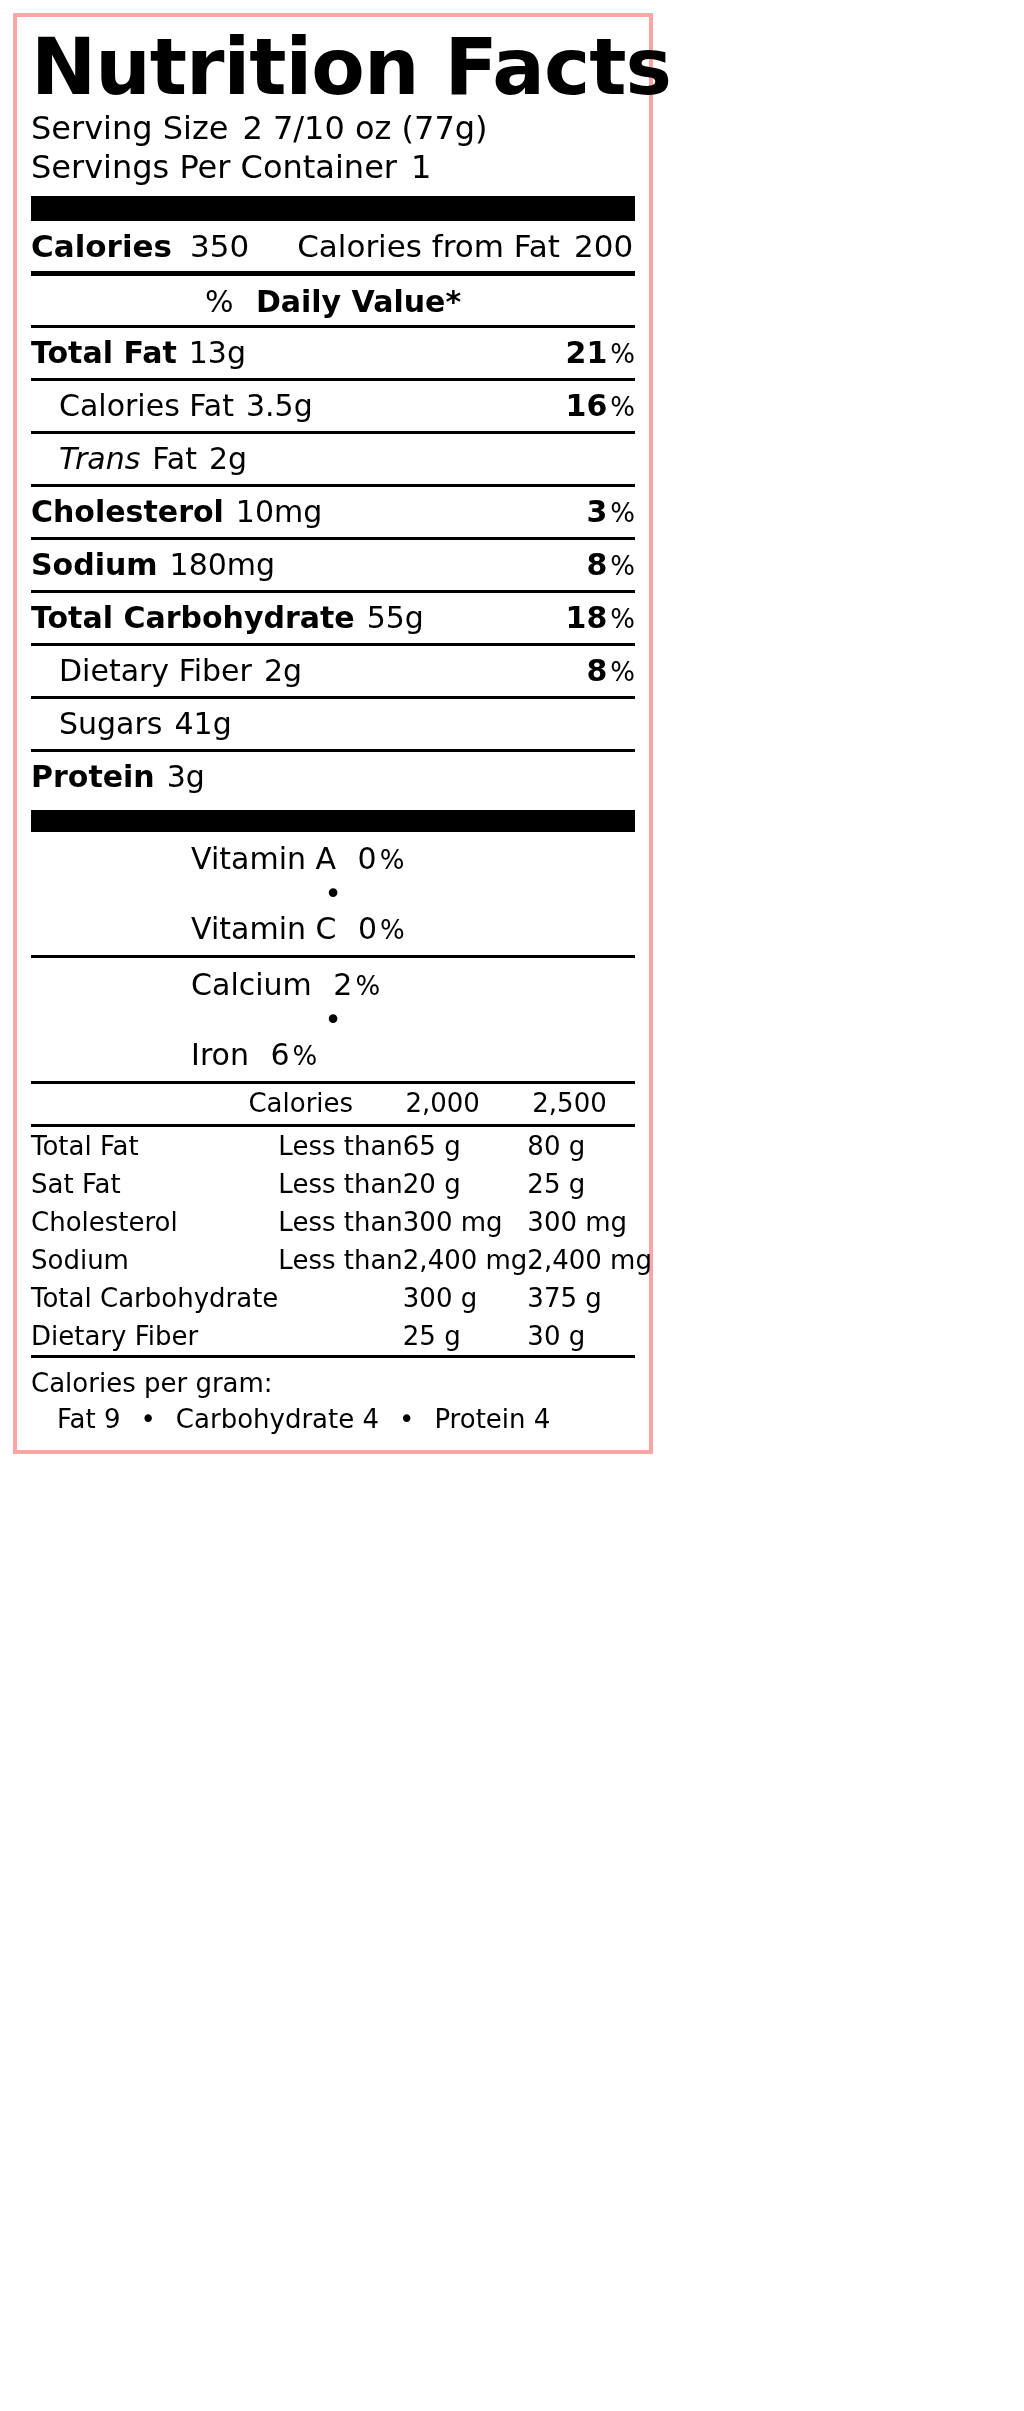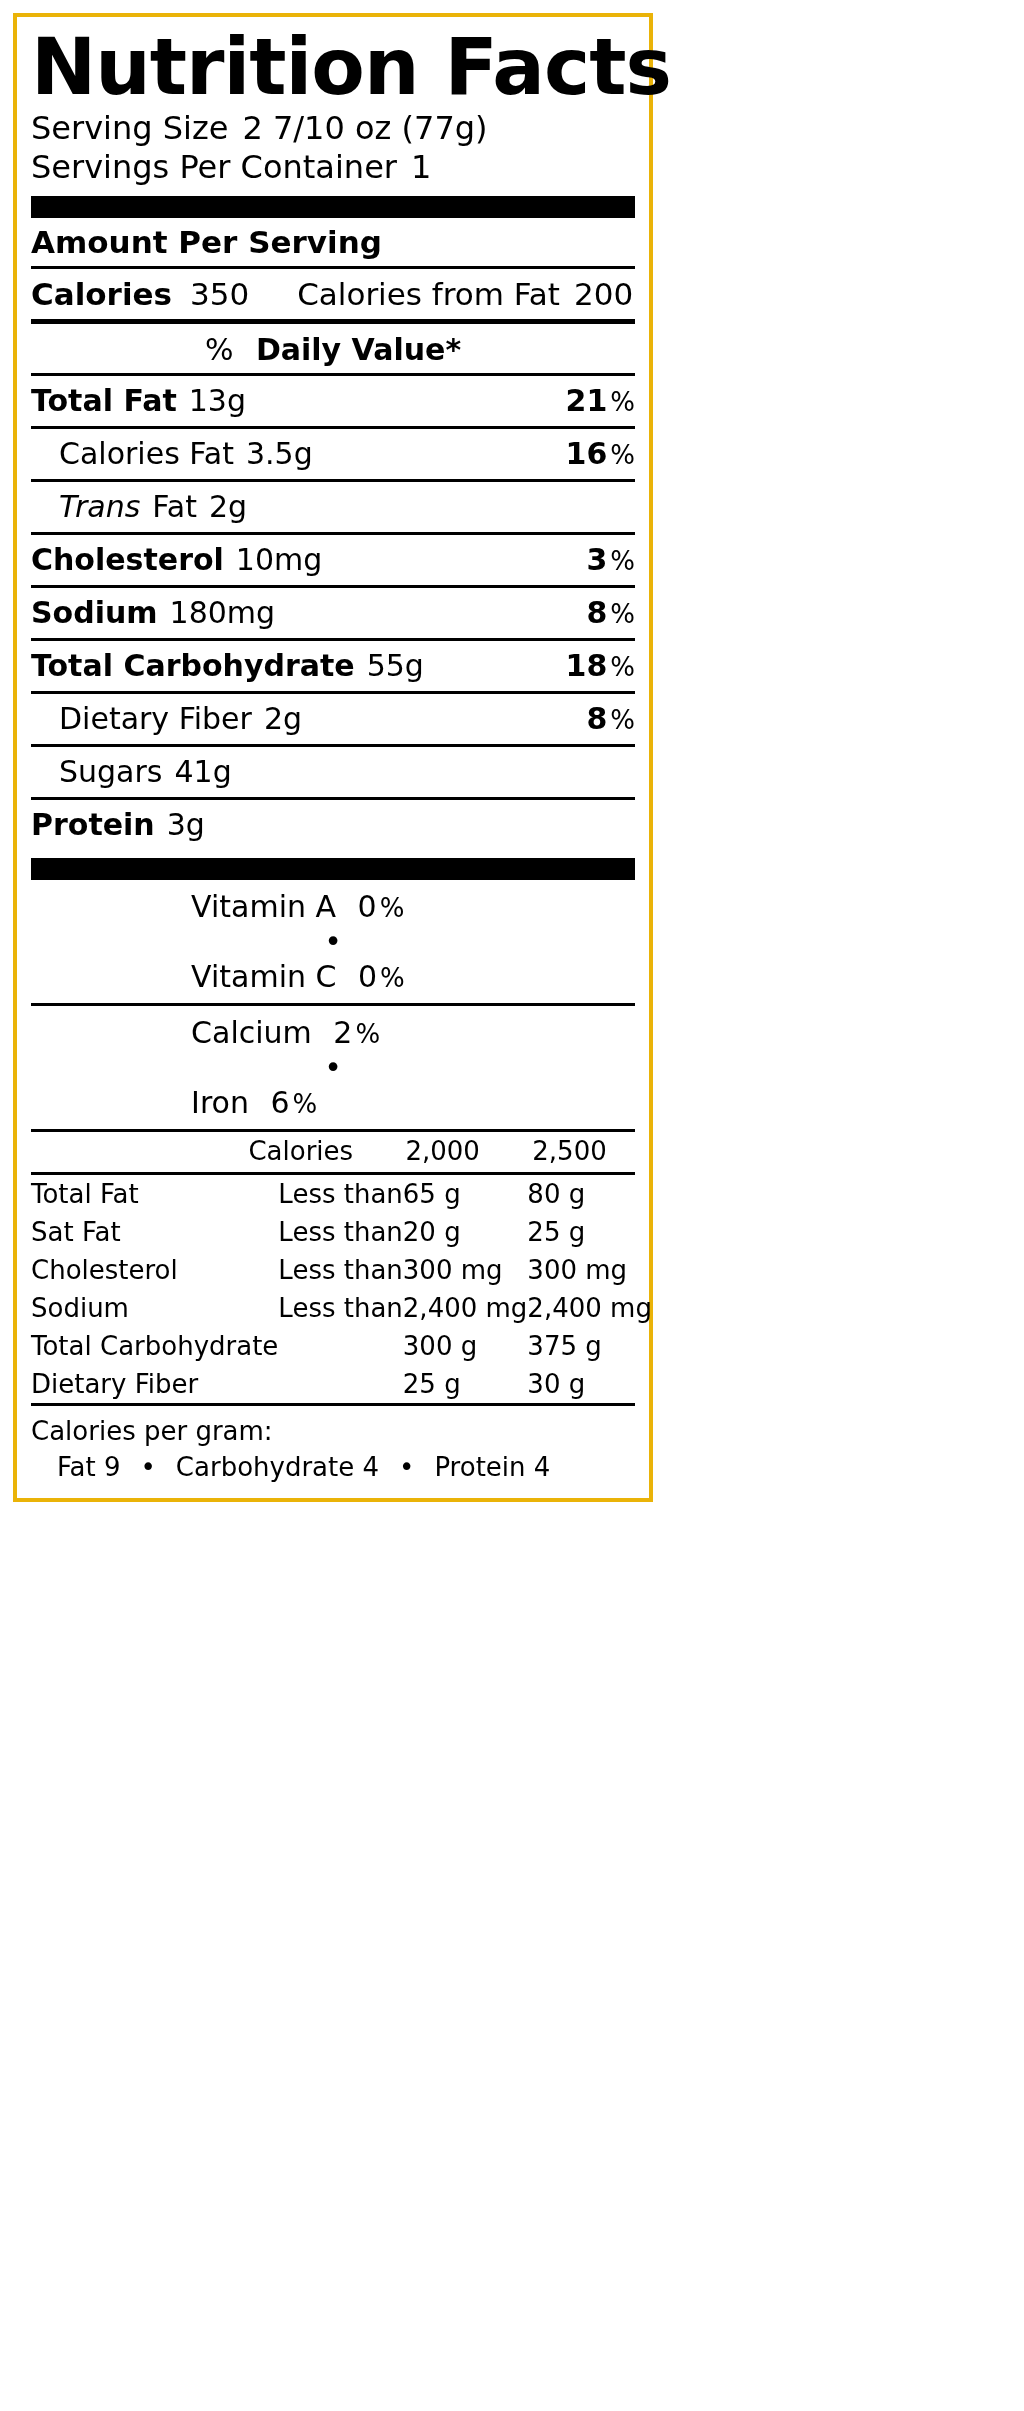--- a/index.html
+++ b/index.html
@@ -17,21 +17,21 @@
     position: relative;
     background: #ffffff;
     box-sizing: border-box;
   }
   .label {
     position: absolute;
     left: 13px;
     top: 13px;
     width: 640px;
     box-sizing: border-box;
-    border: 4px solid #eab308;
+    border: 4px solid #fca5a5;
     background: #fff;
     padding: 0;
   }
   .inner {
     padding: 6px 14px 12px 14px;
   }
   .title {
     font-weight: bold;
     font-size: 78px;
     line-height: 0.98;
@@ -186,21 +186,20 @@
       <div class="serving-line">
         <span>Serving Size</span><span class="val">2 7/10 oz  (77g)</span>
       </div>
 
       <div class="serving-line">
         <span>Servings Per Container</span><span class="val">1</span>
       </div>
 
       <div class="bar-thick"></div>
 
-      <div class="amount-per">Amount Per Serving</div>
 
       <div class="rule-thin"></div>
 
       <div class="calories-row">
         <span class="cal-label">Calories</span>
         <span class="cal-val">350</span>
         <span class="cff">Calories from Fat</span>
         <span class="cff-val">200</span>
       </div>
 

